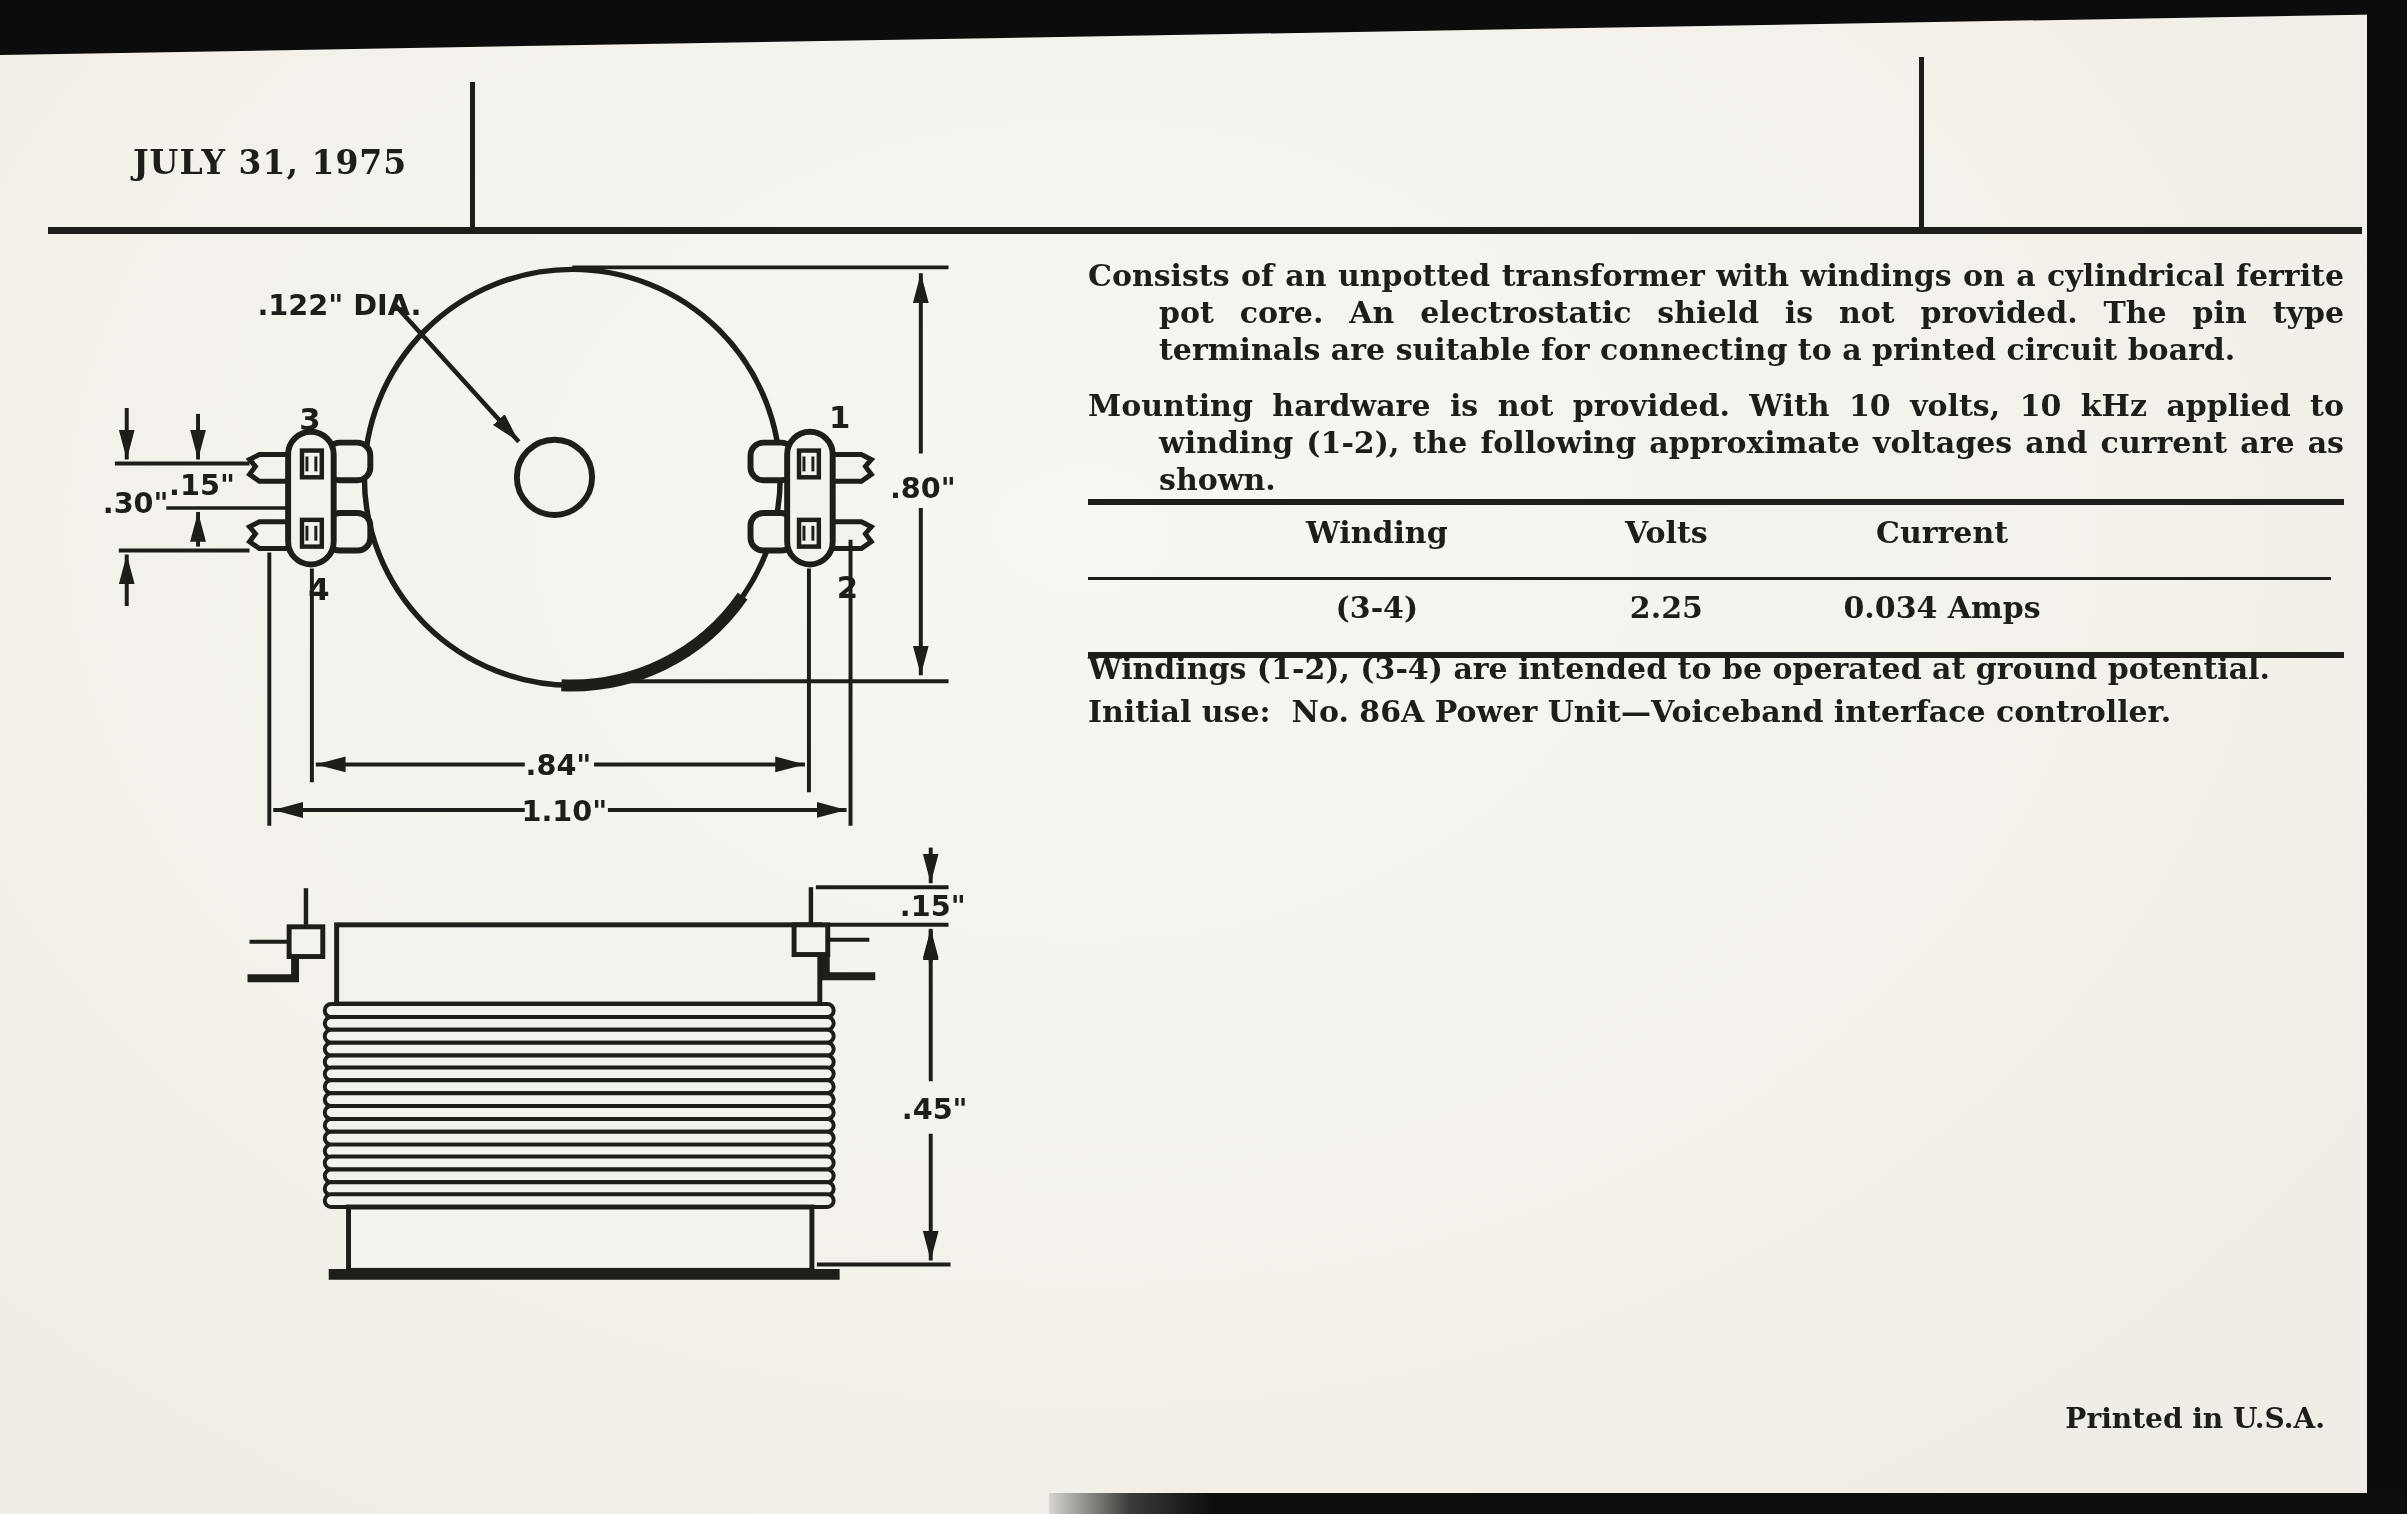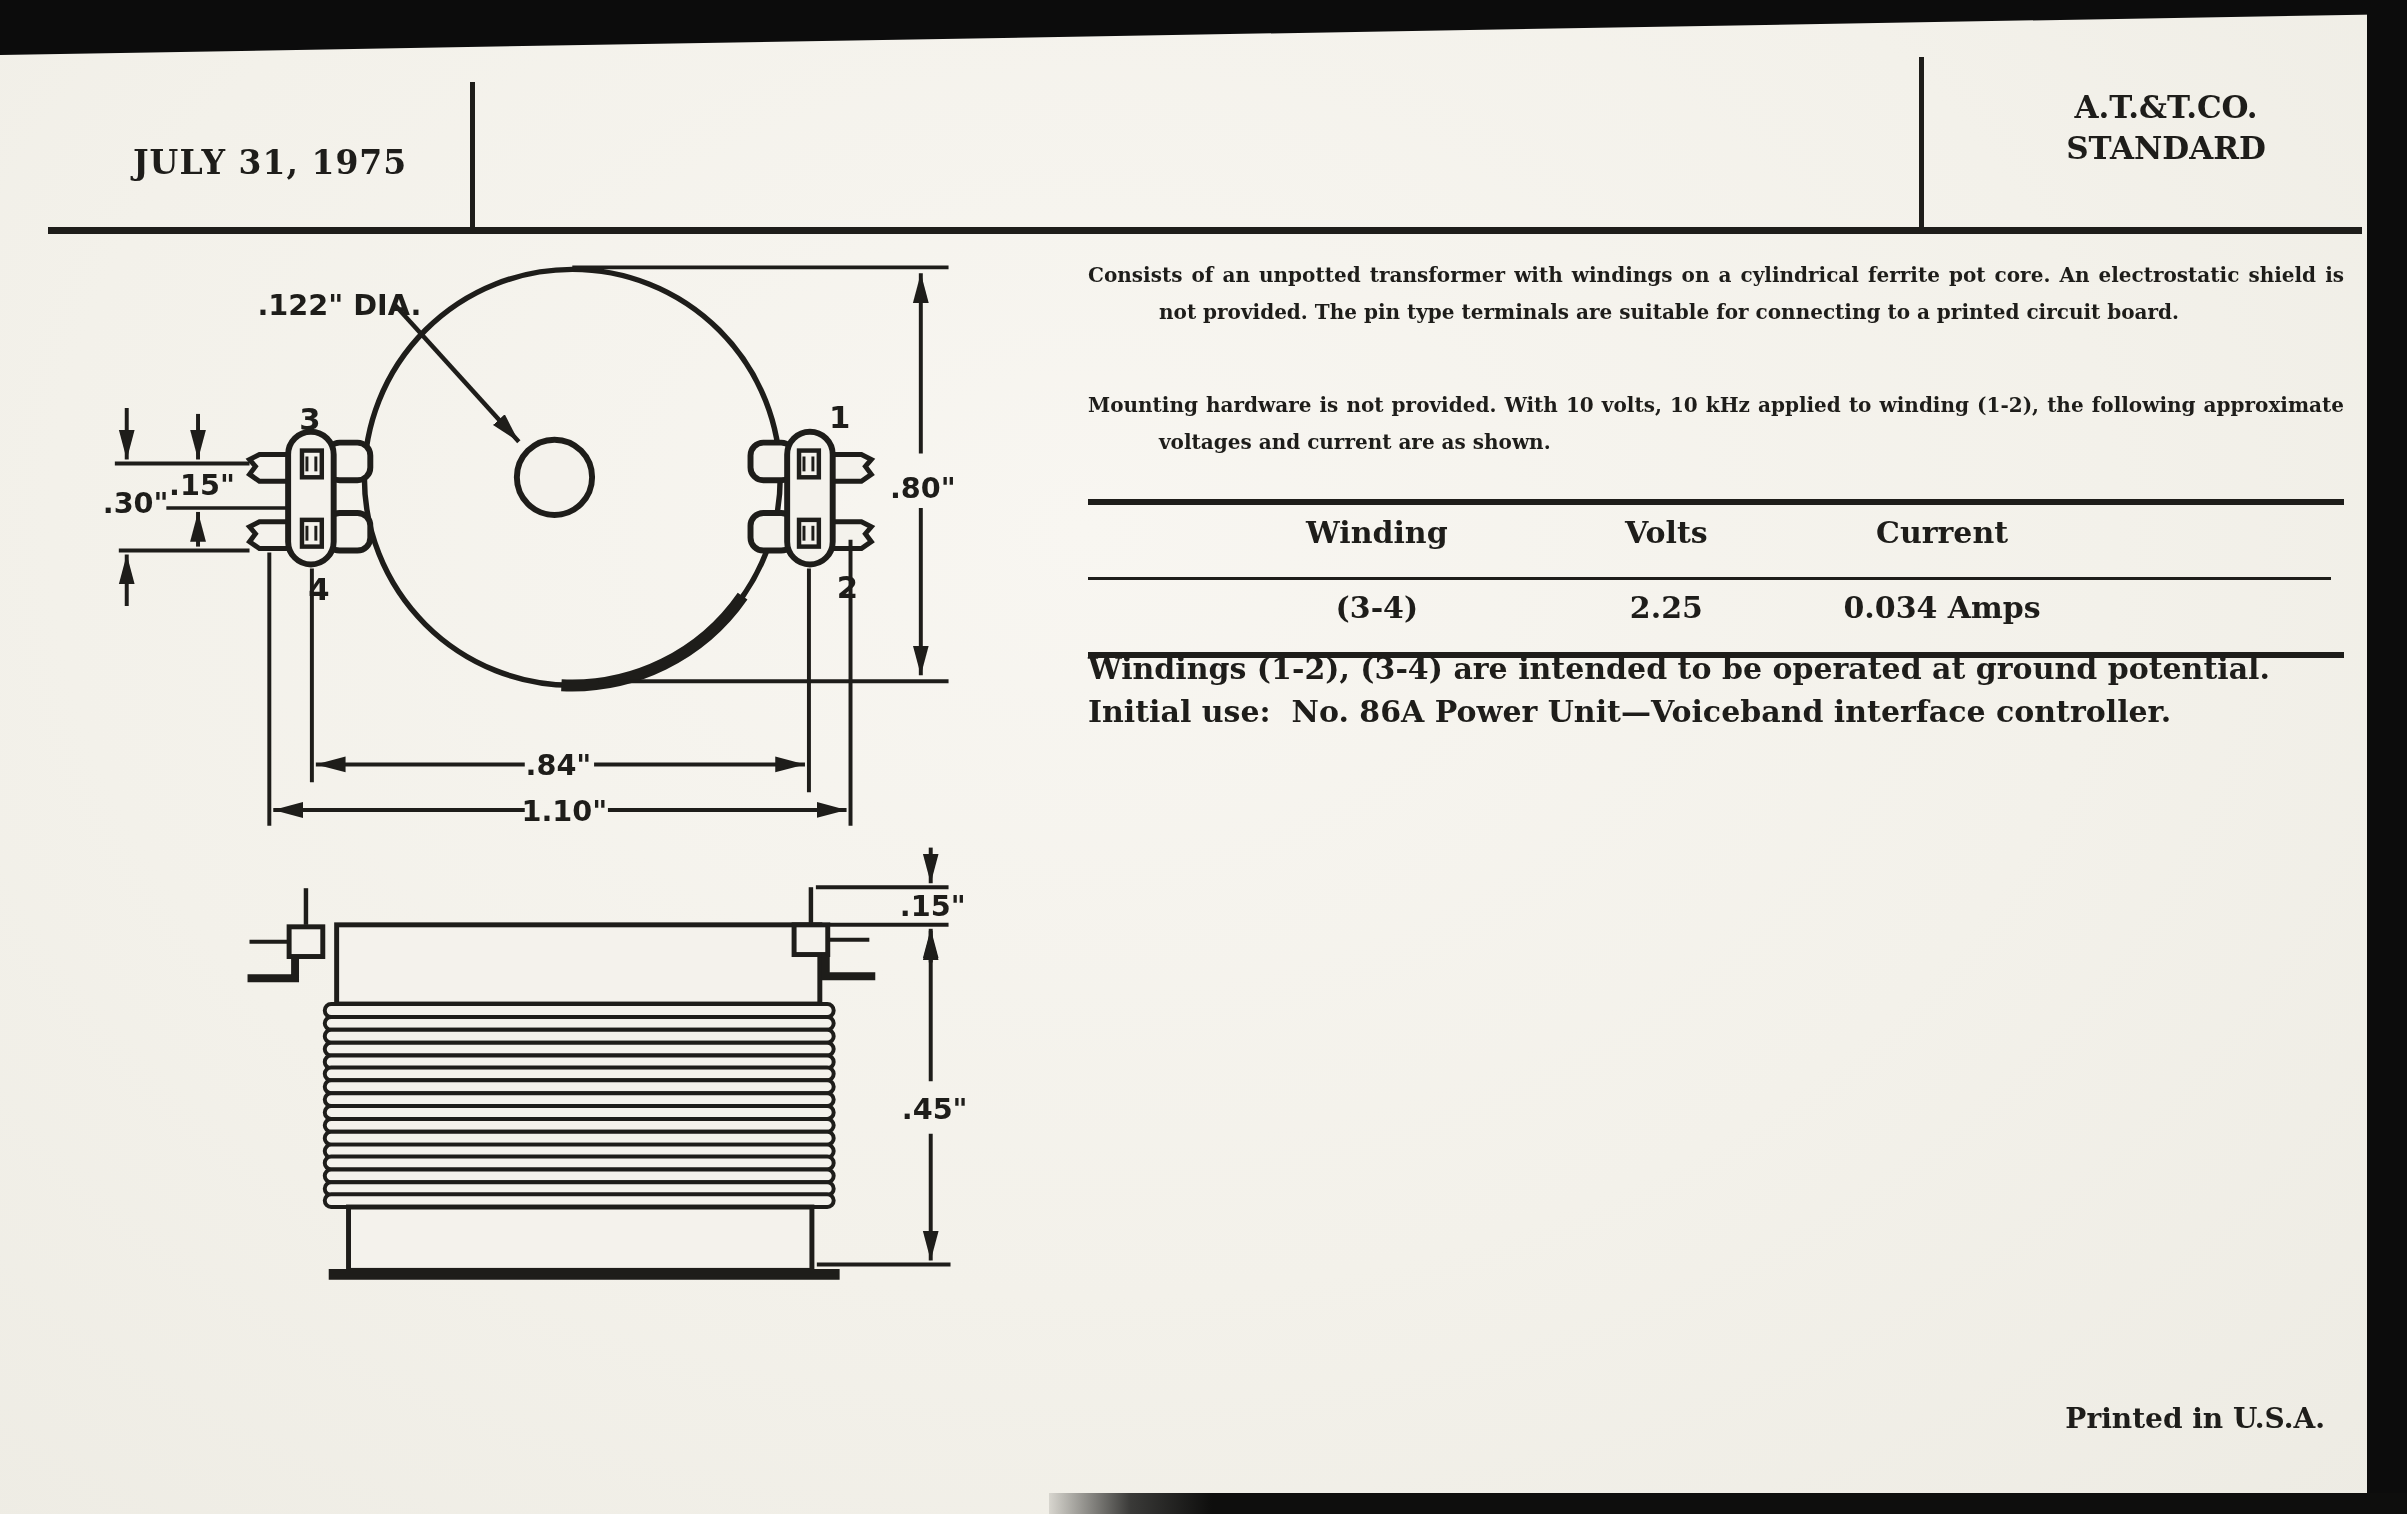--- a/index.html
+++ b/index.html
@@ -17,21 +17,21 @@
   .vdiv{position:absolute;width:5px;background:#1e1d1a;}
   .vdiv1{left:470px;top:82px;height:150px;}
   .vdiv2{left:1919px;top:57px;height:175px;}
   .hdr-title{position:absolute;left:1196px;top:107px;transform:translateX(-50%);
     font-size:50px;font-weight:bold;letter-spacing:1px;white-space:nowrap;margin:0;}
   .hdr-org{position:absolute;left:2166px;top:87px;transform:translateX(-50%);
     font-size:31px;font-weight:bold;text-align:center;line-height:41px;white-space:nowrap;}
   .rule{position:absolute;left:48px;top:227px;width:2314px;height:7px;background:#1e1d1a;}
   
   .content{position:absolute;left:1088px;top:0;width:1256px;}
-  .para{position:absolute;left:0;width:1256px;margin:0;font-size:20px;font-weight:bold;
+  .para{position:absolute;left:0;width:1256px;margin:0;font-size:30px;font-weight:bold;
     line-height:37px;text-align:justify;padding-left:71px;text-indent:-71px;box-sizing:border-box;}
   .para1{top:257px;}
   .para2{top:387px;}
   
   .spec-table{position:absolute;left:0;top:499px;width:1256px;}
   .t-rule{width:100%;background:#1e1d1a;}
   .t-rule.thick{height:6px;}
   .t-rule.thin{height:3px;width:99%;}
   .t-row{position:relative;height:72px;}
   .t-row span{position:absolute;transform:translateX(-50%);font-size:30px;font-weight:bold;
@@ -57,24 +57,20 @@
   .term{font-family:"DejaVu Sans", sans-serif;font-weight:bold;font-size:31px;fill:#1e1d1a;stroke:none;}
 </style>
 </head>
 <body>
 
 <div class="page">
 
   <div class="hdr-date">JULY 31, 1975</div>
   <div class="vdiv vdiv1"></div>
   <div class="vdiv vdiv2"></div>
-  <div class="hdr-org">
-    <div>A.T.&amp;T.CO.</div>
-    <div>STANDARD</div>
-  </div>
   <div class="rule"></div>
 
   <svg class="diagram" width="2408" height="1515" viewBox="0 0 2432 1530">
     <defs>
       <marker id="ah" markerUnits="userSpaceOnUse" markerWidth="32" markerHeight="20" refX="30" refY="10" orient="auto">
         <path d="M0,2 L30,10 L0,18 Z" fill="#1e1d1a"></path>
       </marker>
     </defs>
 
     <g>

